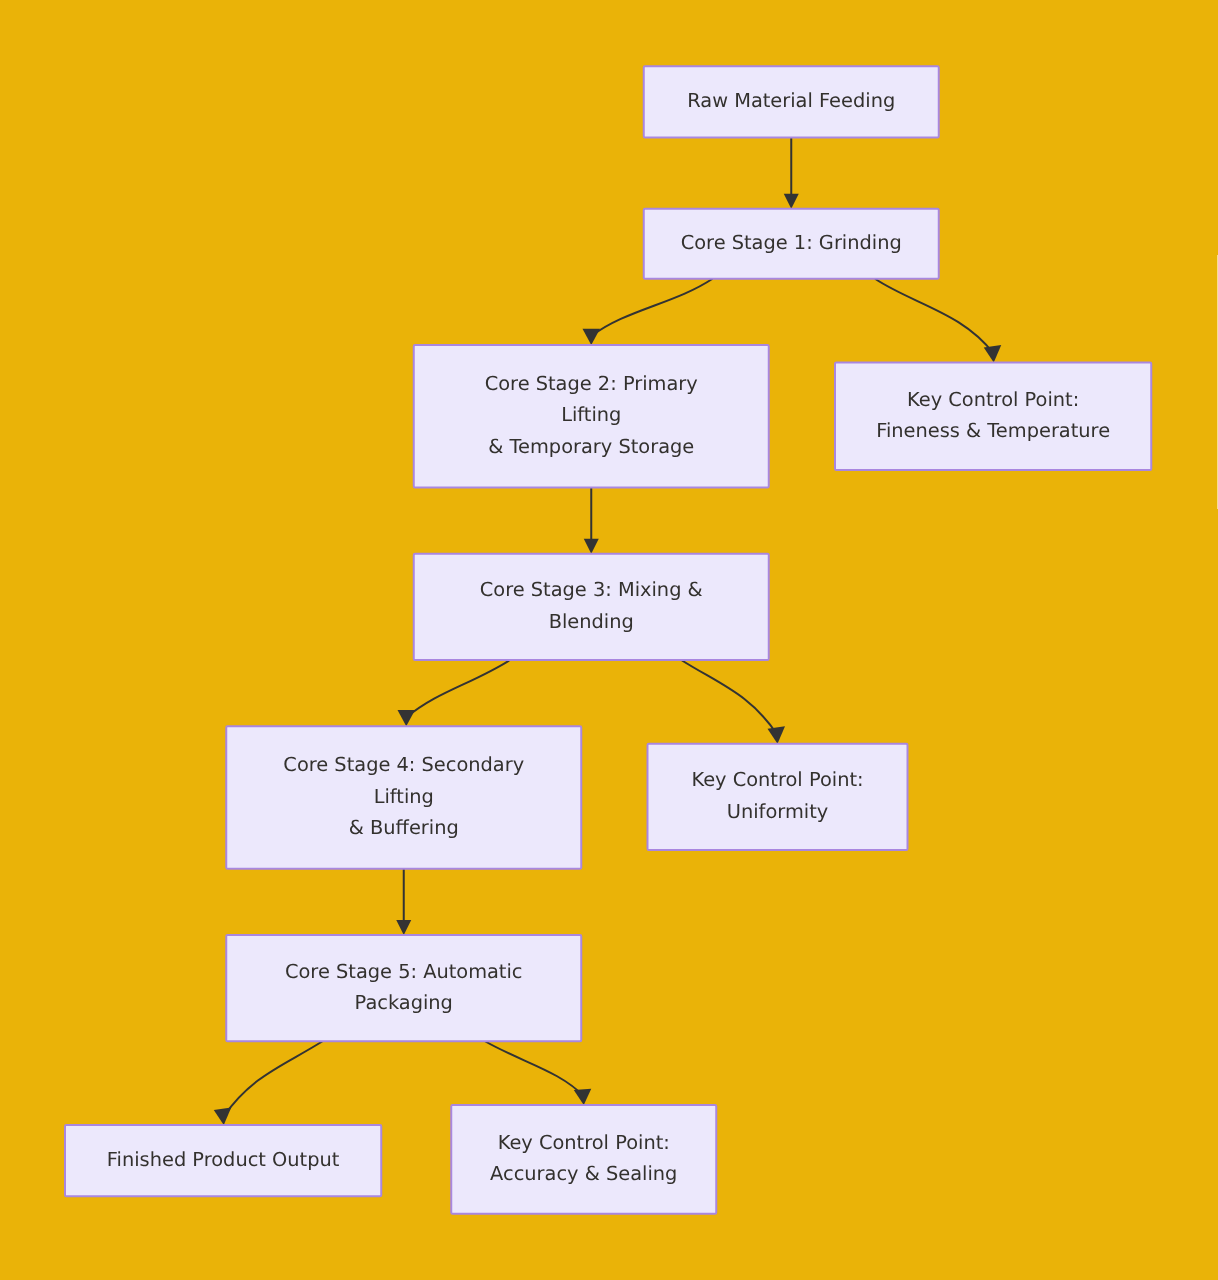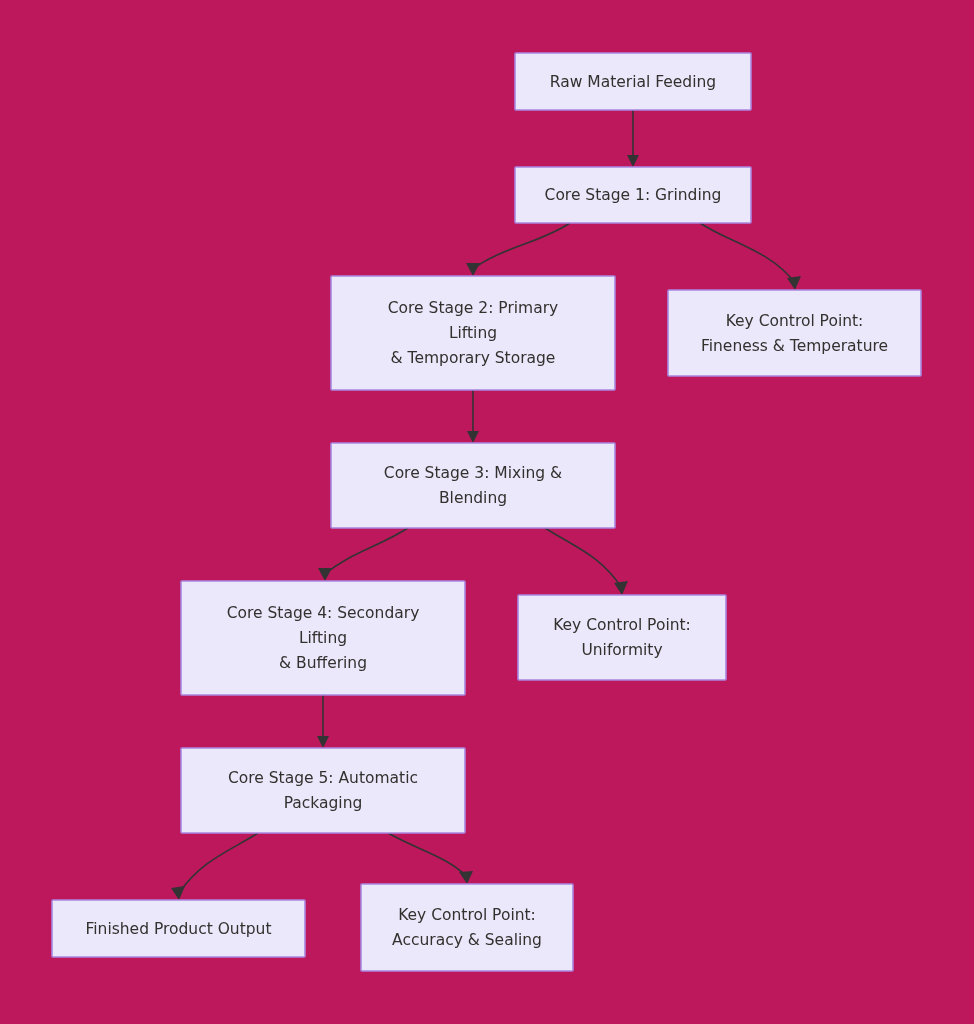--- a/index.html
+++ b/index.html
@@ -10,21 +10,21 @@
   body {
     width: 974px;
     height: 1024px;
     font-family: "DejaVu Sans", "Liberation Sans", sans-serif;
     overflow: hidden;
   }
   #flowchart-root {
     position: relative;
     width: 974px;
     height: 1024px;
-    background: #be185d;
+    background: #eab308;
   }
   svg.diagram {
     display: block;
     width: 974px;
     height: 1024px;
   }
   .node-rect {
     fill: #ece8fc;
     stroke: #a987e0;
     stroke-width: 1.6;

